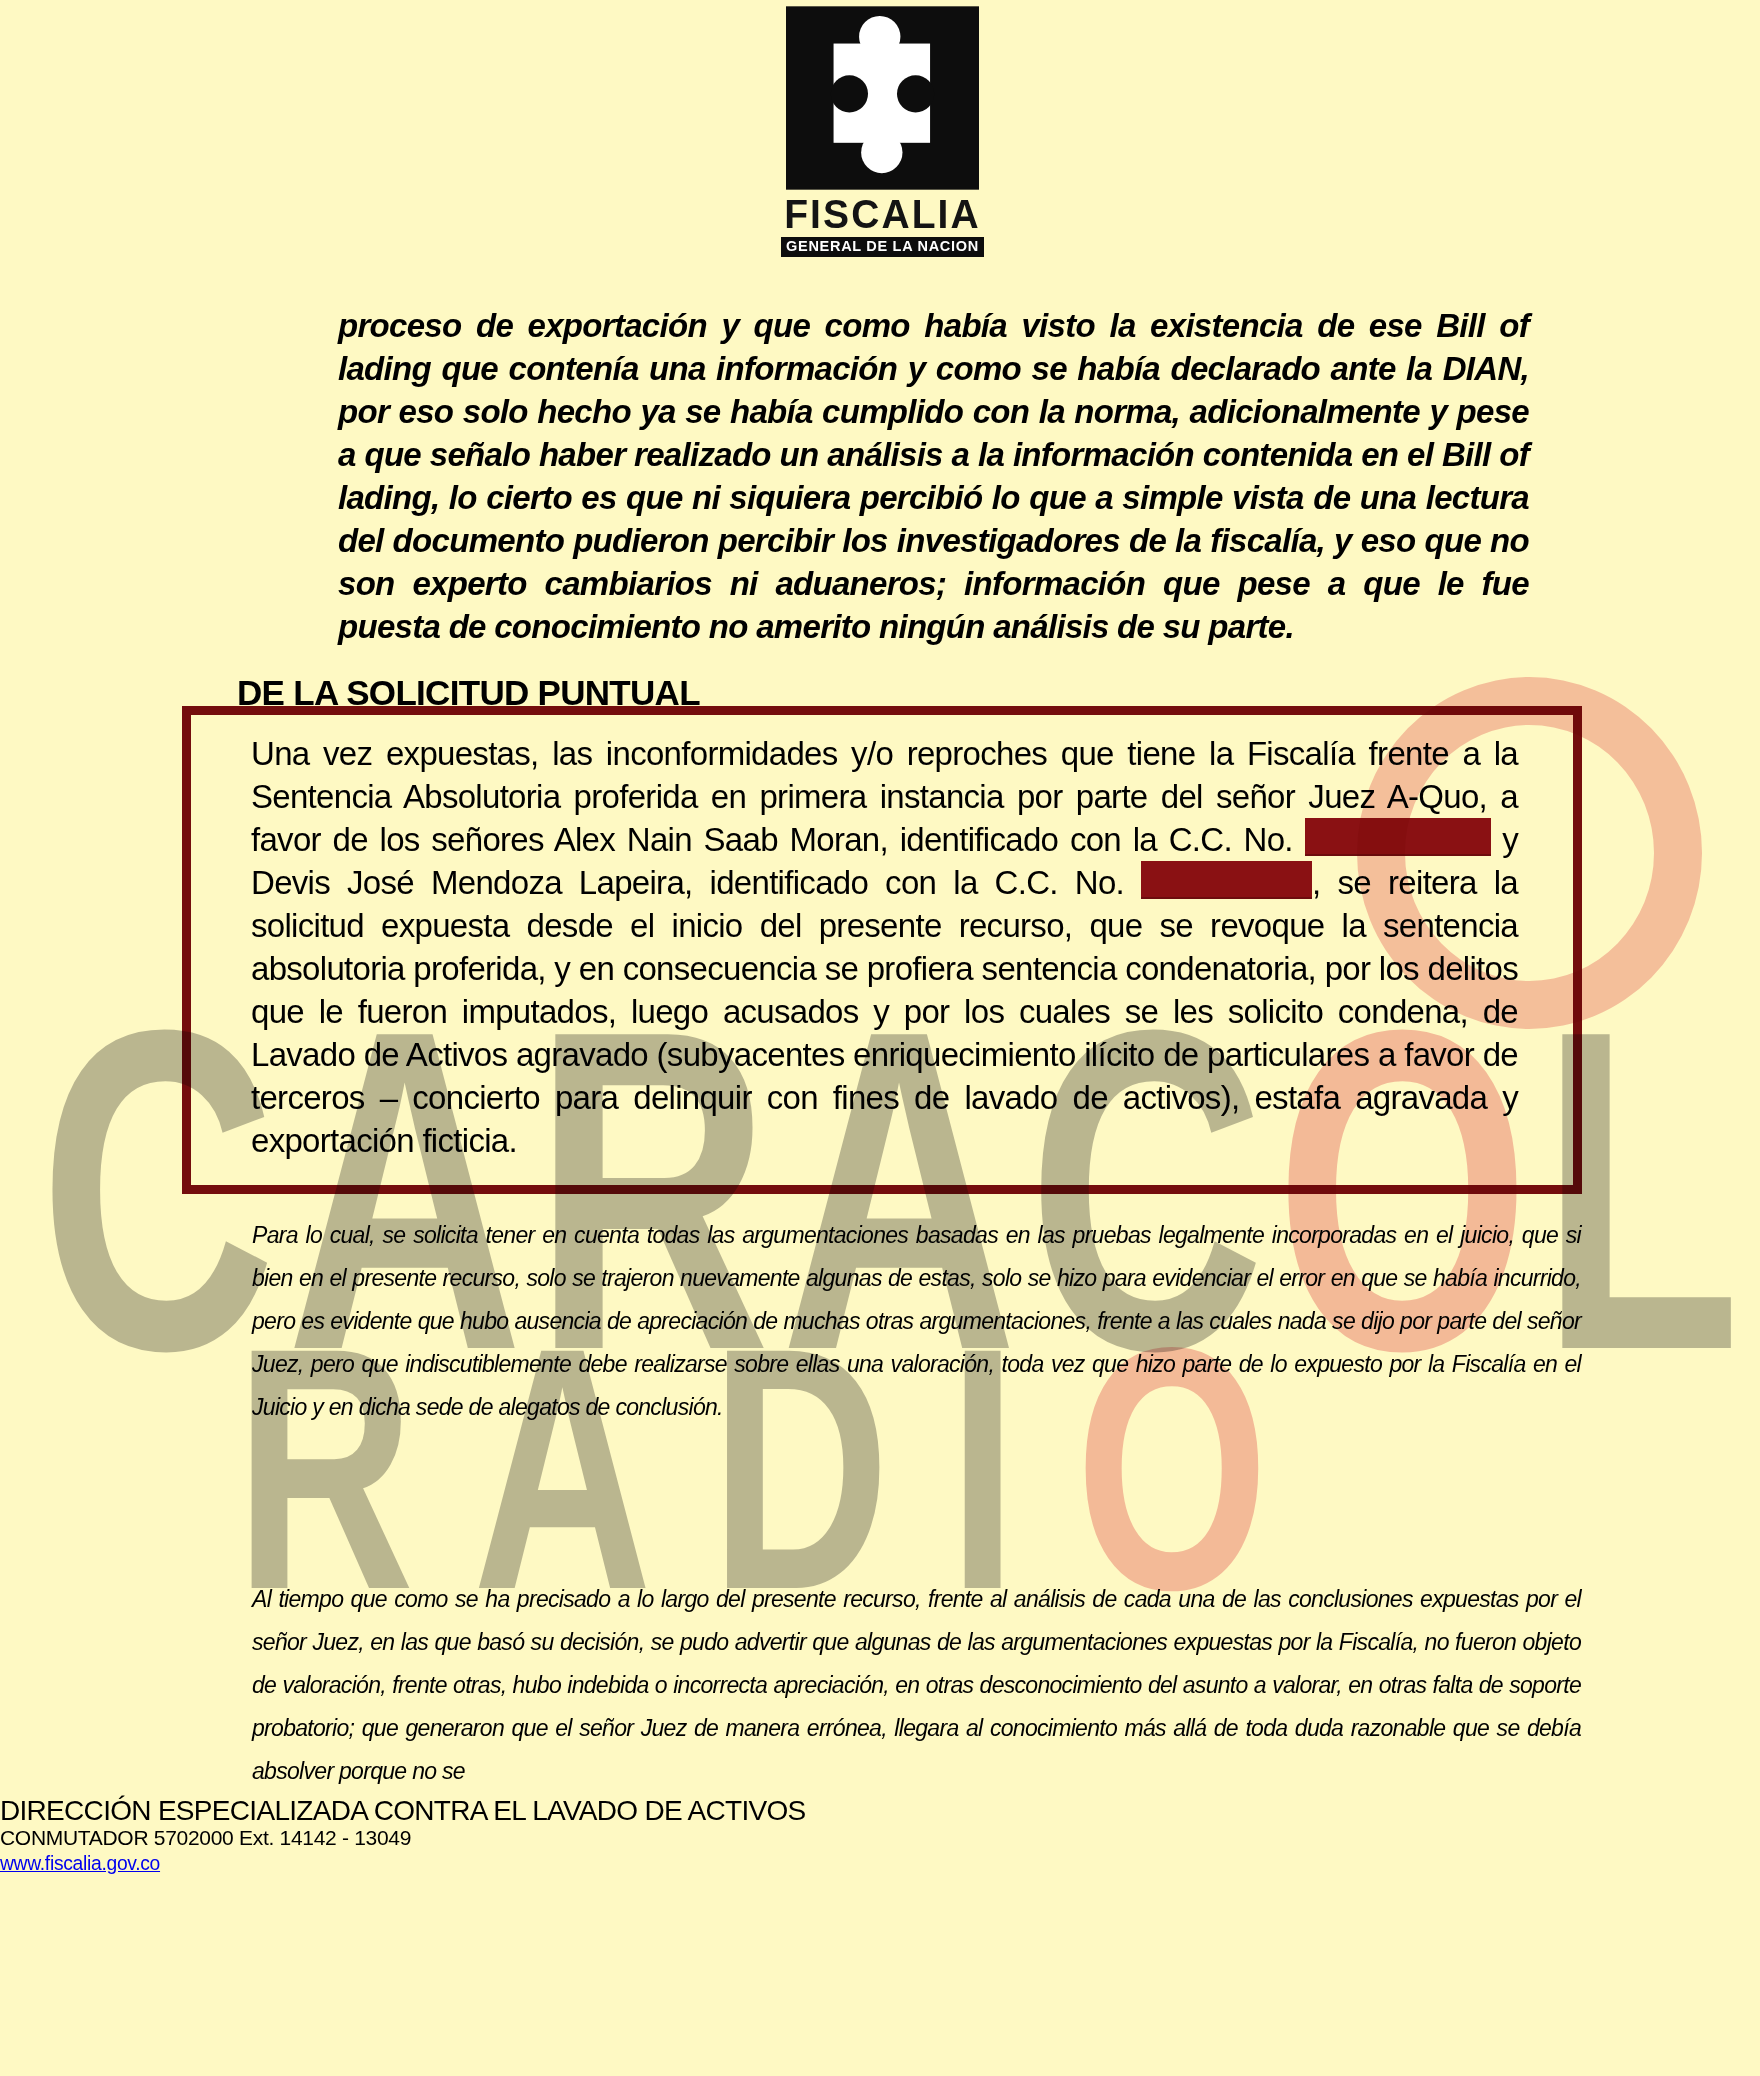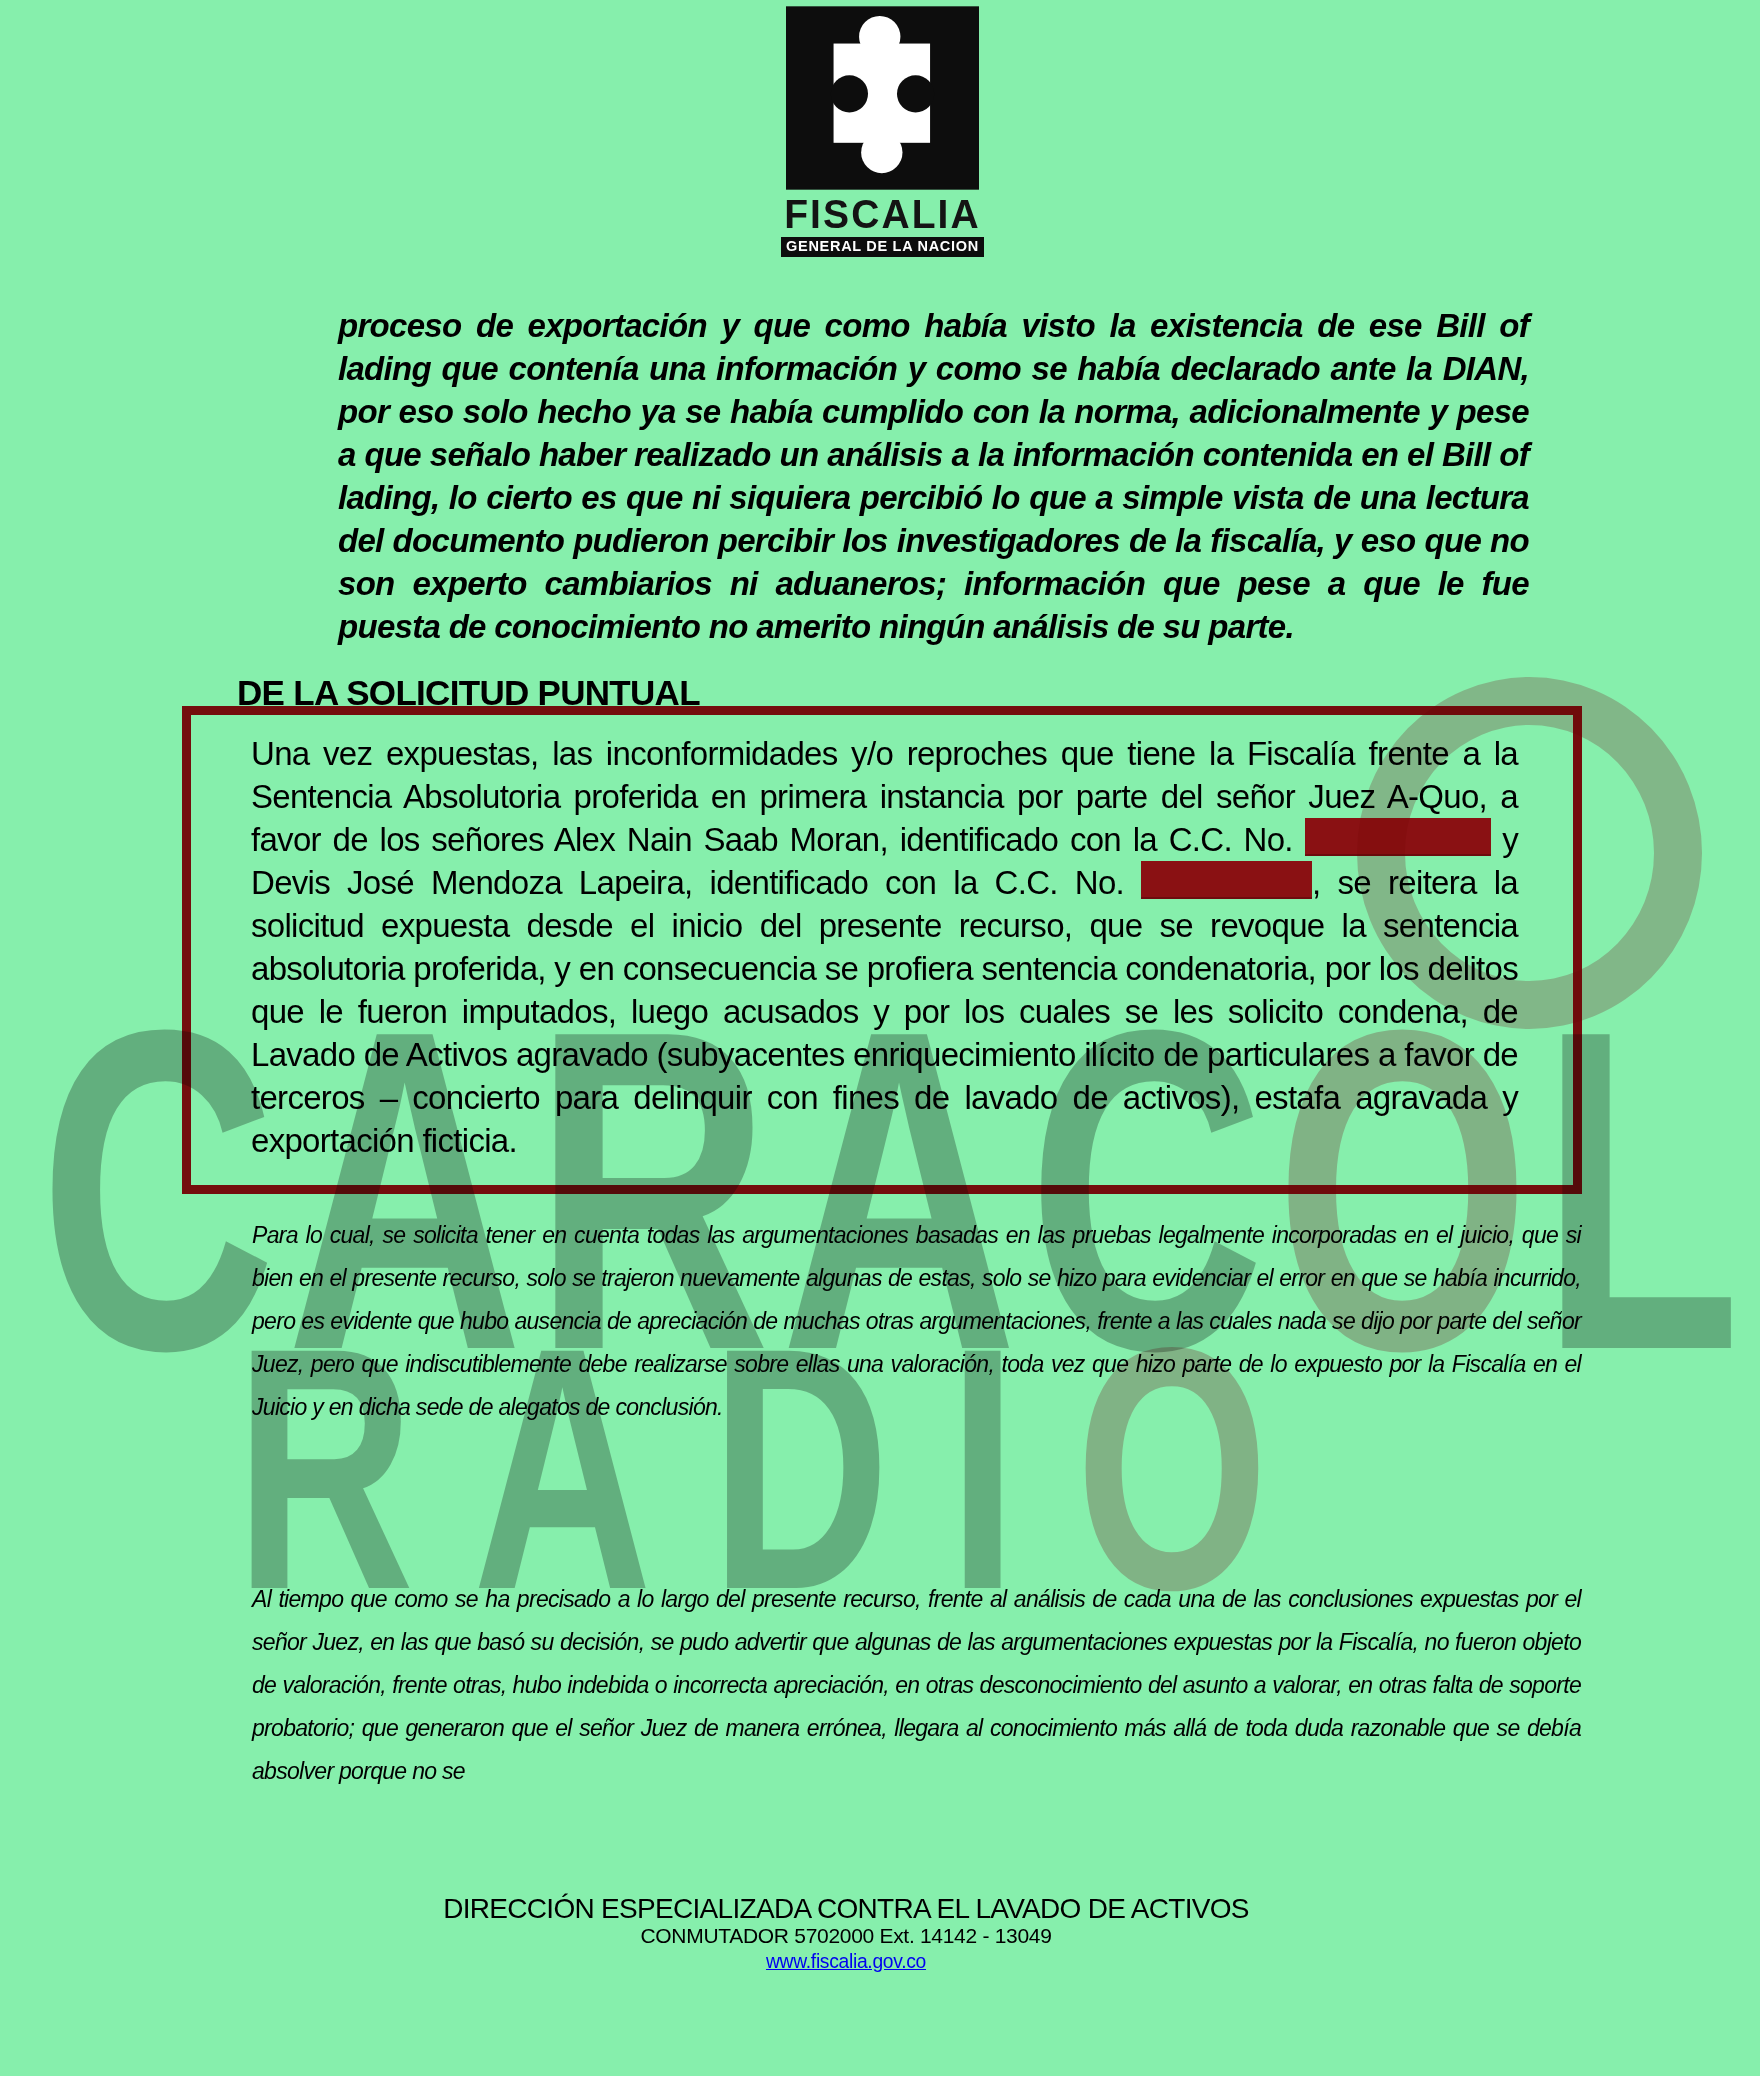--- a/index.html
+++ b/index.html
@@ -1,19 +1,19 @@
 <!DOCTYPE html>
 <html style="font-size:11px"><head>
 <meta charset="utf-8">
 <style>
   html,body{margin:0;padding:0;background:#ffffff;}
   .page{
     position:relative;
     width:1760px;height:2077px;
-    background:#86efac;
+    background:#fef9c3;
     overflow:hidden;
     font-family:"Liberation Sans", sans-serif;
     color:#000;
   }
   
   .logo-wrap{
     position:absolute;top:5.5px;left:786px;width:193px;
     display:flex;flex-direction:column;align-items:center;
   }
   .logo-word{
@@ -66,22 +66,22 @@
   .body-par{
     position:absolute;left:252px;width:1329px;margin:0;
     font-size:23px;line-height:43px;letter-spacing:-0.7px;
     text-align:justify;
     font-style:italic;
   }
   .par-1{top:1214px;}
   .par-2{top:1578px;}
   
   .footer{
-    position:absolute;top:1894px;left:0;width:1692px;
-    text-align:center;line-height:1;
+    position:absolute;top:1796px;left:0;width:1692px;
+    text-align:left;line-height:1;
   }
   .footer .f-big{font-size:28px;line-height:30px;margin:0;letter-spacing:-0.7px;}
   .footer .f-small{font-size:21px;line-height:23.5px;margin:0;letter-spacing:-0.3px;}
   .footer .f-link{display:inline-block;margin-top:3.5px;font-size:19.3px;line-height:22px;
     color:#0000ee;text-decoration:underline;letter-spacing:-0.3px;}
   
   .wm{position:absolute;pointer-events:none;mix-blend-mode:multiply;}
   .wm-ring{
     left:1357px;top:677px;width:345px;height:352px;
     border:48px solid rgba(219,42,62,0.28);

